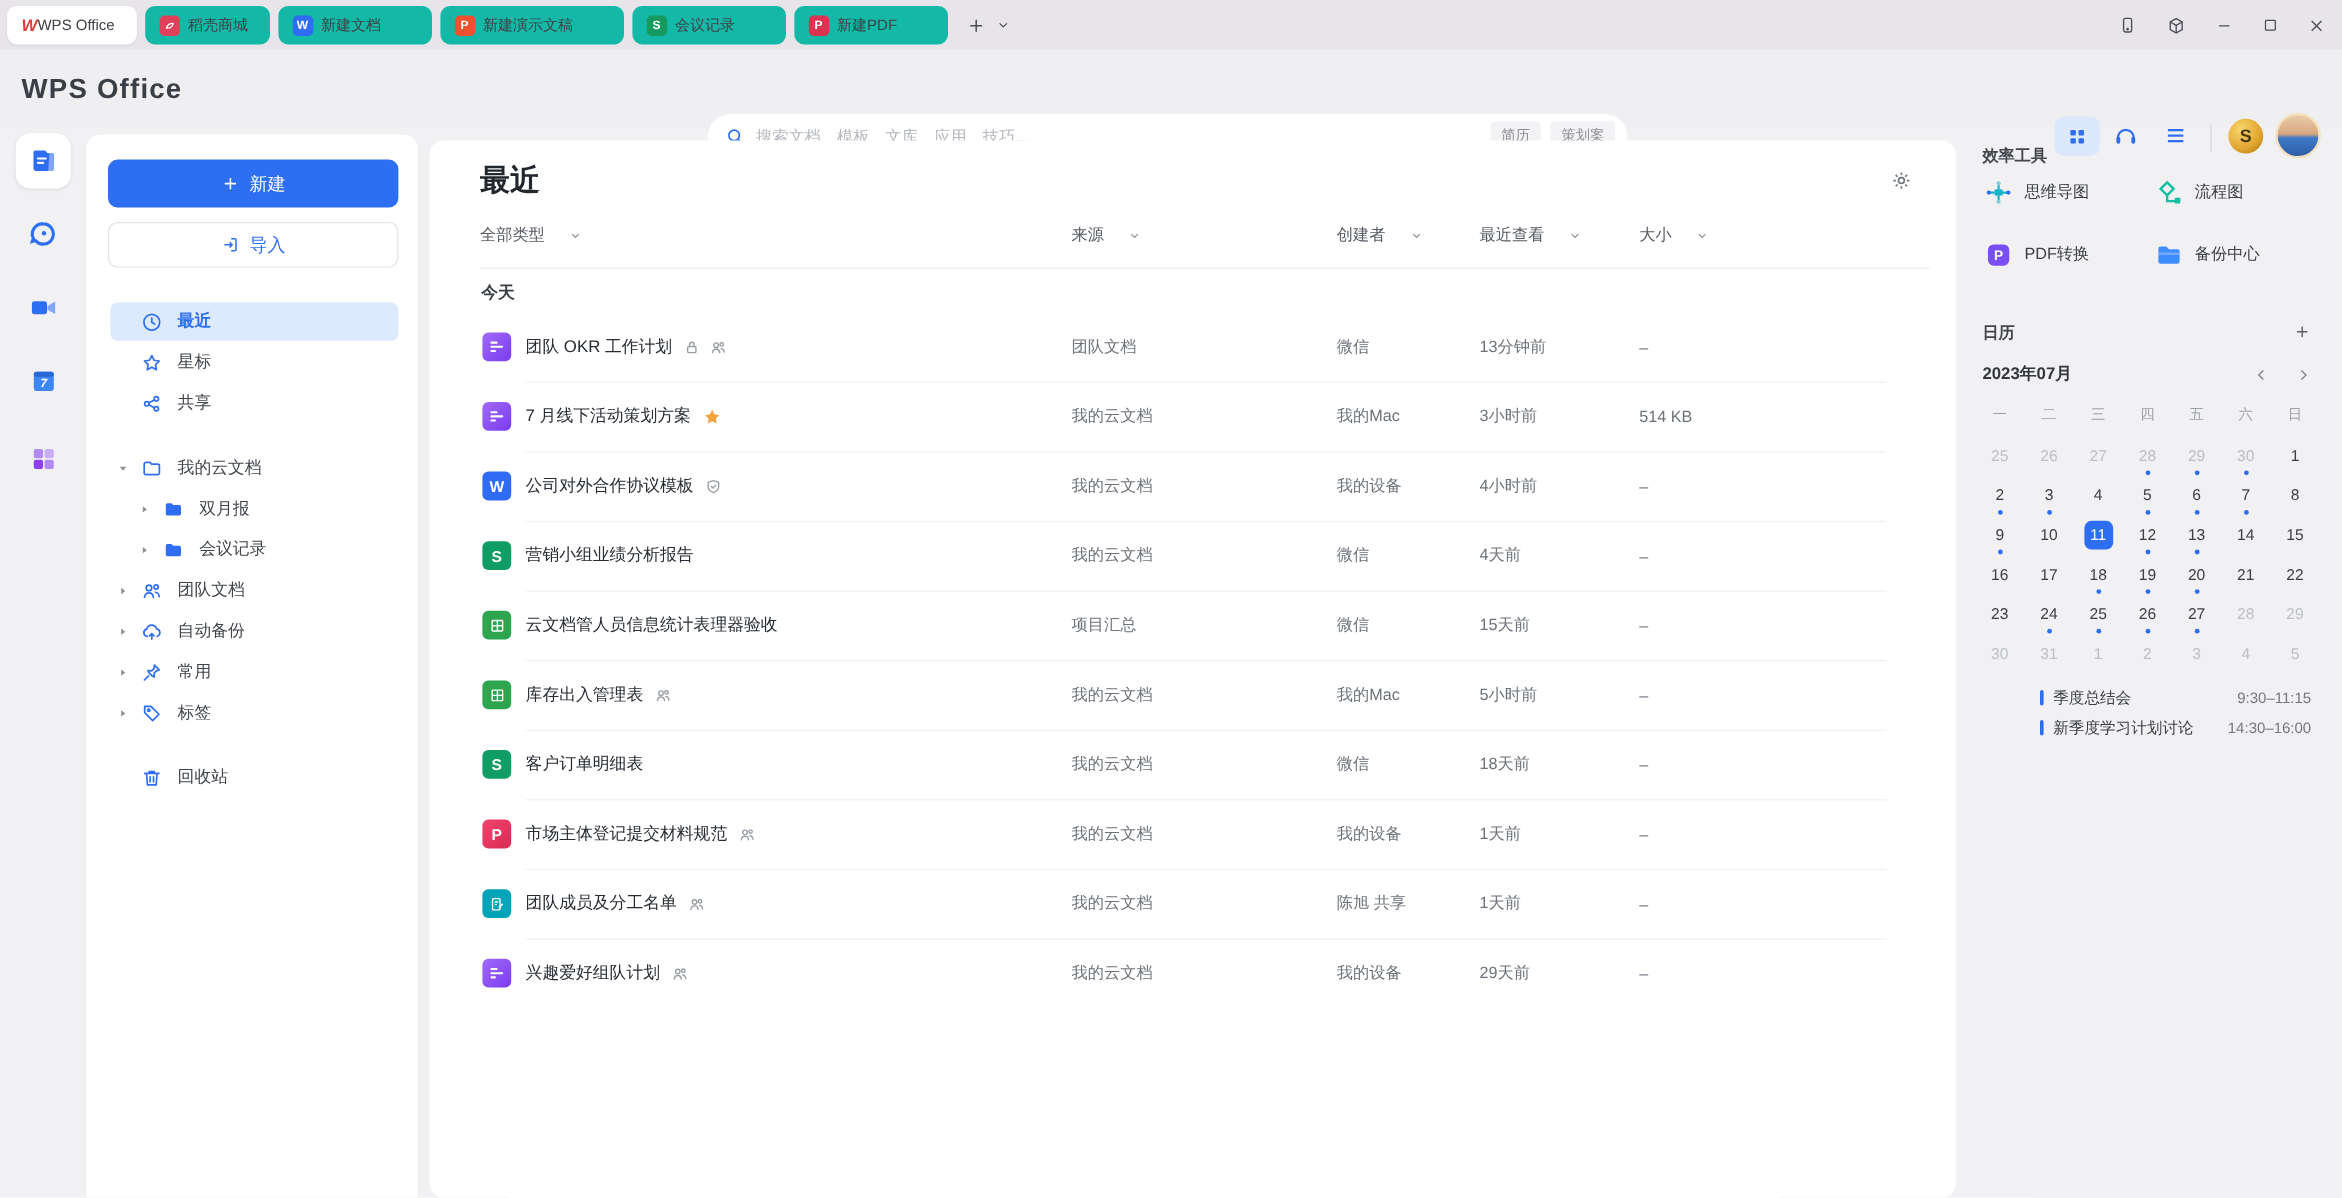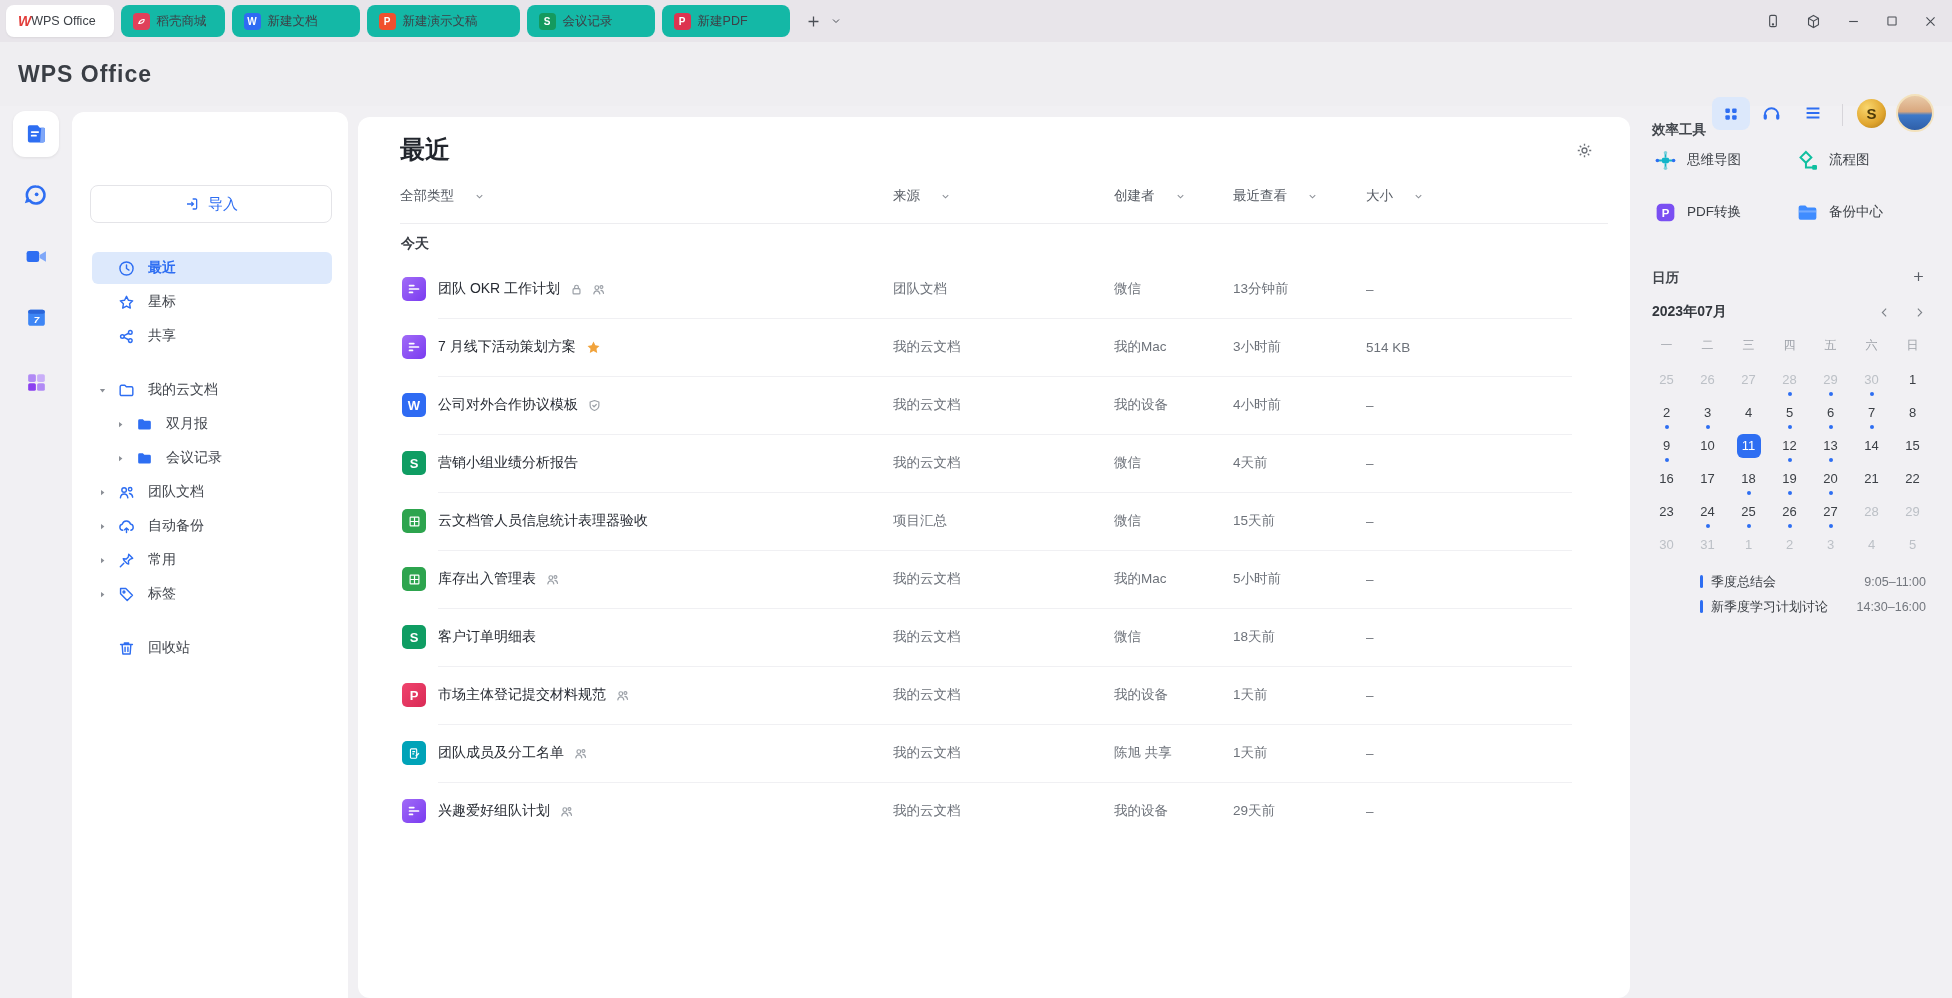--- a/index.html
+++ b/index.html
@@ -182,20 +182,33 @@
       <span class="wc">
           <svg width="15" height="15" viewBox="0 0 24 24" fill="none" stroke="currentColor" stroke-width="1.8">
             <path d="M5.5 5.5l13 13M18.5 5.5l-13 13"></path>
           </svg>
         </span>
     </div>
   </div>
 
   <div class="header">
     <div class="logo">WPS Office</div>
+    <div class="searchbar">
+      <span>
+          <svg width="17" height="17" viewBox="0 0 24 24" fill="none" stroke="#2e6ef2" stroke-width="2">
+            <circle cx="11" cy="11" r="6.2"></circle>
+            <path d="M15.8 15.8L20 20"></path>
+          </svg>
+        </span>
+      <input type="text" placeholder="搜索文档、模板、文库、应用、技巧..." style="">
+      <div class="search-tags" id="search-tags">
+          <span class="stag">简历</span>
+          <span class="stag">策划案</span>
+        </div>
+    </div>
     <div class="grid-chip">
       <svg width="18" height="18" viewBox="0 0 24 24" fill="currentColor">
           <rect x="4.5" y="4.5" width="6" height="6" rx="1.4"></rect>
           <rect x="13.5" y="4.5" width="6" height="6" rx="1.4"></rect>
           <rect x="4.5" y="13.5" width="6" height="6" rx="1.4"></rect>
           <rect x="13.5" y="13.5" width="6" height="6" rx="1.4"></rect>
         </svg>
     </div>
     <span class="hicon" style="left:1758px">
       <svg width="23" height="23" viewBox="0 0 24 24" fill="none" stroke="currentColor" stroke-width="1.9">
@@ -255,20 +268,26 @@
             <rect x="4" y="4" width="7.4" height="7.4" rx="1.6" fill="#b18af5"></rect>
             <rect x="12.6" y="4" width="7.4" height="7.4" rx="1.6" fill="#c9aef8"></rect>
             <rect x="4" y="12.6" width="7.4" height="7.4" rx="1.6" fill="#8b3ff0"></rect>
             <rect x="12.6" y="12.6" width="7.4" height="7.4" rx="1.6" fill="#b18af5"></rect>
           </svg>
         </span>
       </div>
     </div>
 
   <div class="sidebar">
+    <button class="btn-new">
+      <svg width="16" height="16" viewBox="0 0 24 24" fill="none" stroke="#fff" stroke-width="2">
+          <path d="M12 5v14M5 12h14"></path>
+        </svg>
+      <span>新建</span>
+    </button>
     <button class="btn-import">
       <svg width="16" height="16" viewBox="0 0 24 24" fill="none" stroke="#2e6ef2" stroke-width="1.9">
           <path d="M13 4.5h4A1.8 1.8 0 0119 6.3v11.4a1.8 1.8 0 01-1.8 1.8H13M4.5 12h9.5M11 8.8L14.2 12 11 15.2"></path>
         </svg>
       <span>导入</span>
     </button>
     <div class="nav" id="sidebar-nav">
         <div class="nav-item active">
           <span class="nspace"></span>
           <span class="nicon">
@@ -893,21 +912,21 @@
           <span>4</span>
         </div>
         <div class="day muted">
           <span>5</span>
         </div>
       </div>
     <div class="events" id="events">
         <div class="event">
           <span class="bar"></span>
           <span class="ename">季度总结会</span>
-          <span class="etime">9:05–11:00</span>
+          <span class="etime">9:30–11:15</span>
         </div>
         <div class="event">
           <span class="bar"></span>
           <span class="ename">新季度学习计划讨论</span>
           <span class="etime">14:30–16:00</span>
         </div>
       </div>
   </div>
 
 </div>

